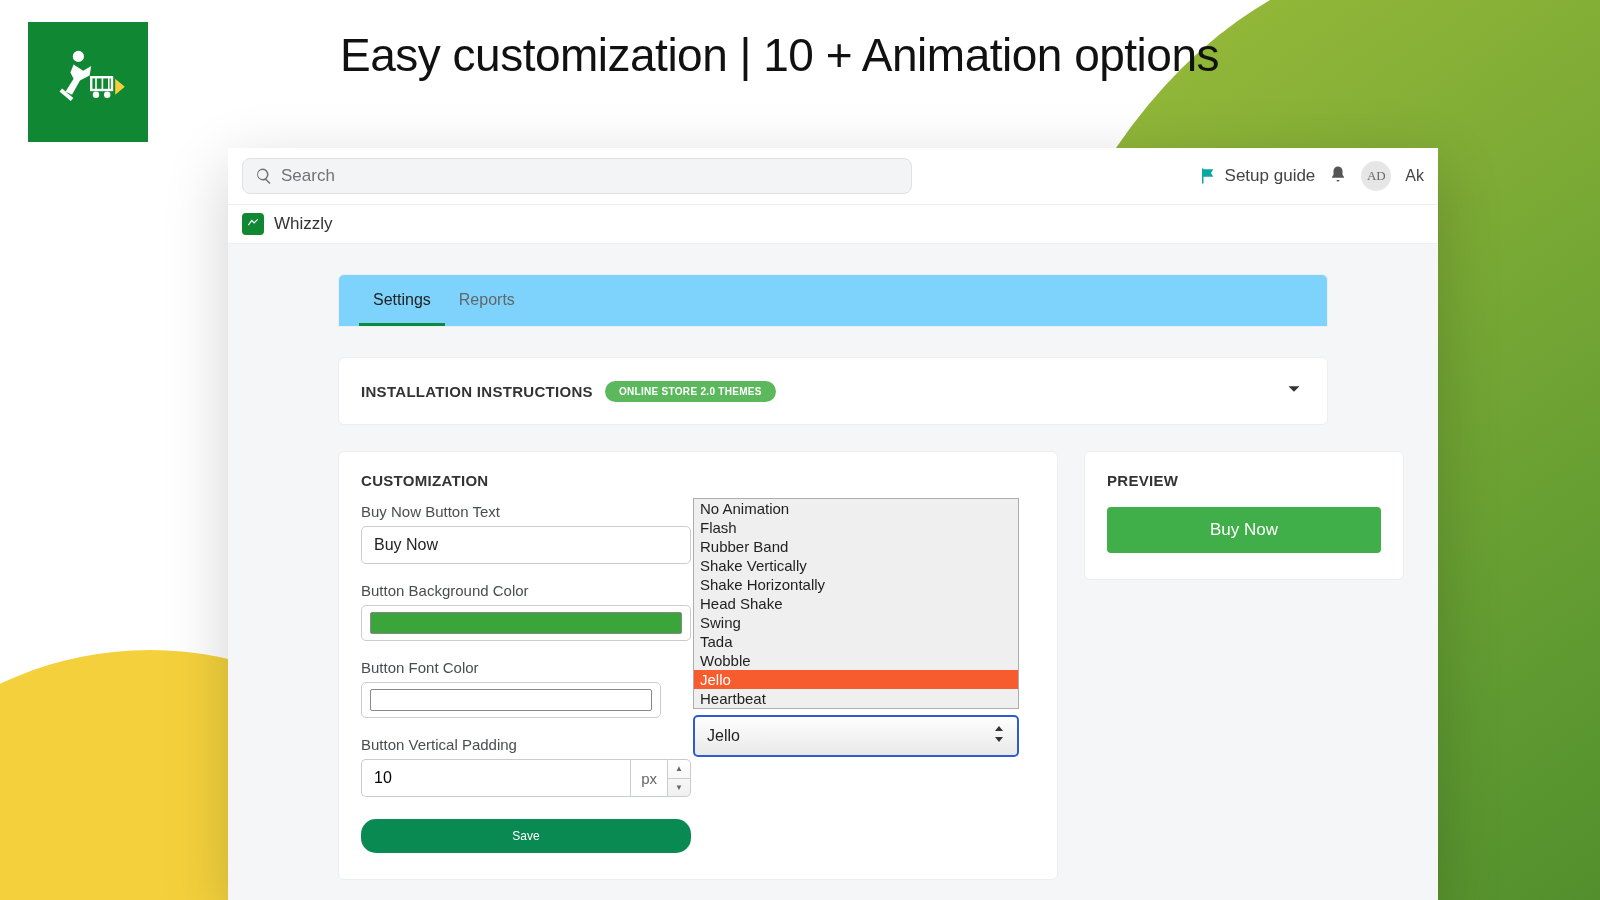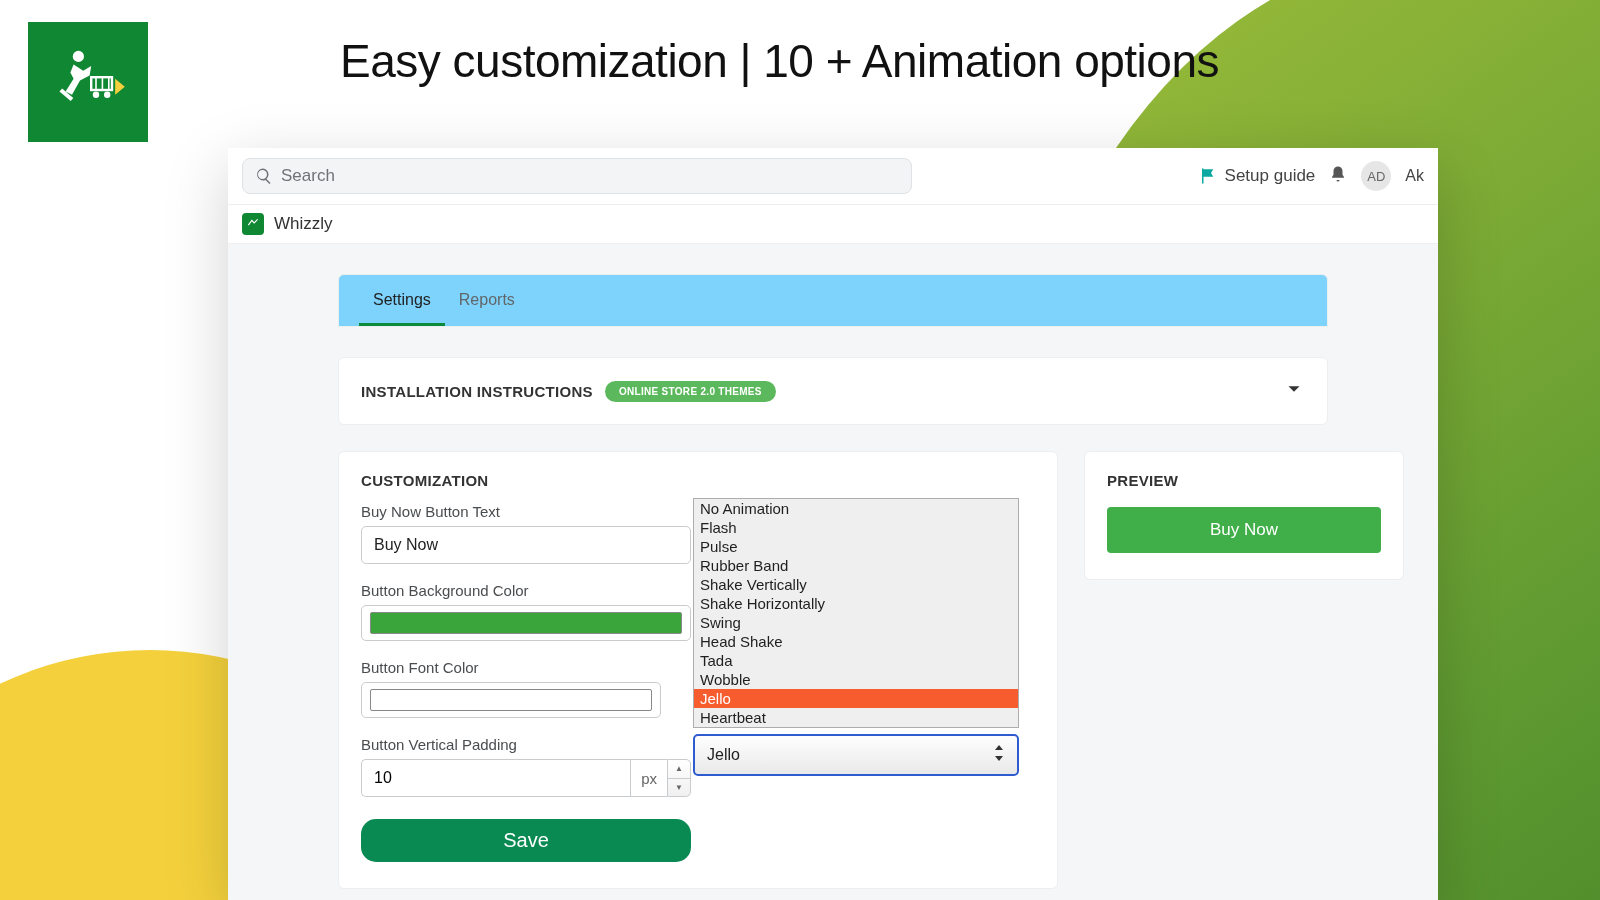--- a/index.html
+++ b/index.html
@@ -39,21 +39,21 @@
     display: flex;
     align-items: center;
     justify-content: center;
   }
   .logo-tile svg { width: 80px; height: 80px; }
 
   
   .headline {
     position: absolute;
     left: 340px;
-    top: 34px;
+    top: 28px;
     font-size: 46px;
     font-weight: 400;
     color: #111;
     letter-spacing: -0.5px;
     z-index: 2;
   }
 
   
   .appwin {
     position: absolute;
@@ -87,21 +87,21 @@
   }
   .search-wrap svg { width: 18px; height: 18px; margin-right: 8px; fill: #6f7378; }
   .search-text { font-size: 17px; }
   .topbar-spacer { flex: 1; }
   .setup-guide { display: flex; align-items: center; gap: 8px; color: #444; font-size: 17px; }
   .setup-guide svg { width: 18px; height: 18px; fill: #0aa8a0; }
   .bell svg { width: 18px; height: 18px; fill: #555; }
   .avatar {
     width: 30px; height: 30px; border-radius: 50%;
     background: #e6e6e6; color: #666; font-size: 13px;
-    display: flex; align-items: center; justify-content: center;
+    display: flex; align-items: center; justify-content: center; font-family: Liberation Serif, serif;
   }
   .ak { font-size: 16px; color: #444; }
 
   .crumbbar {
     display: flex; align-items: center; gap: 10px;
     padding: 8px 14px;
     background: #fff;
     border-bottom: 1px solid #efefef;
   }
   .crumb-logo {
@@ -199,21 +199,21 @@
   .spinner div { flex:1; display:flex; align-items:center; justify-content:center; font-size:8px; color:#666; }
   .spinner div:first-child { border-bottom: 1px solid #c9cccf; }
 
   .save-btn {
     margin-top: 22px;
     background: #0a8a53;
     color: #fff;
     border: none;
     border-radius: 15px;
     padding: 10px 20px;
-    font-size: 20px;
+    font-size: 12px;
     cursor: pointer;
   }
 
   
   .dropdown-wrap {
     position: absolute;
     left: 354px;
     top: 46px;
     width: 326px;
   }
@@ -362,26 +362,25 @@
 
         <div class="colR">
           <div class="fld-label">Font Size</div>
         </div>
       </div>
 
       <div class="dropdown-wrap">
         <div class="listbox" id="anim-listbox">
             <div class="opt">No Animation</div>
             <div class="opt">Flash</div>
-            <div class="opt">Pulse</div>
             <div class="opt">Rubber Band</div>
             <div class="opt">Shake Vertically</div>
             <div class="opt">Shake Horizontally</div>
+            <div class="opt">Head Shake</div>
             <div class="opt">Swing</div>
-            <div class="opt">Head Shake</div>
             <div class="opt">Tada</div>
             <div class="opt">Wobble</div>
             <div class="opt sel">Jello</div>
             <div class="opt">Heartbeat</div>
           </div>
         <div class="select-display">
           <span>Jello</span>
           <span class="updown">
             <svg viewBox="0 0 12 16">
                 <path d="M6 0l4 5H2zM6 16l4-5H2z"></path>

